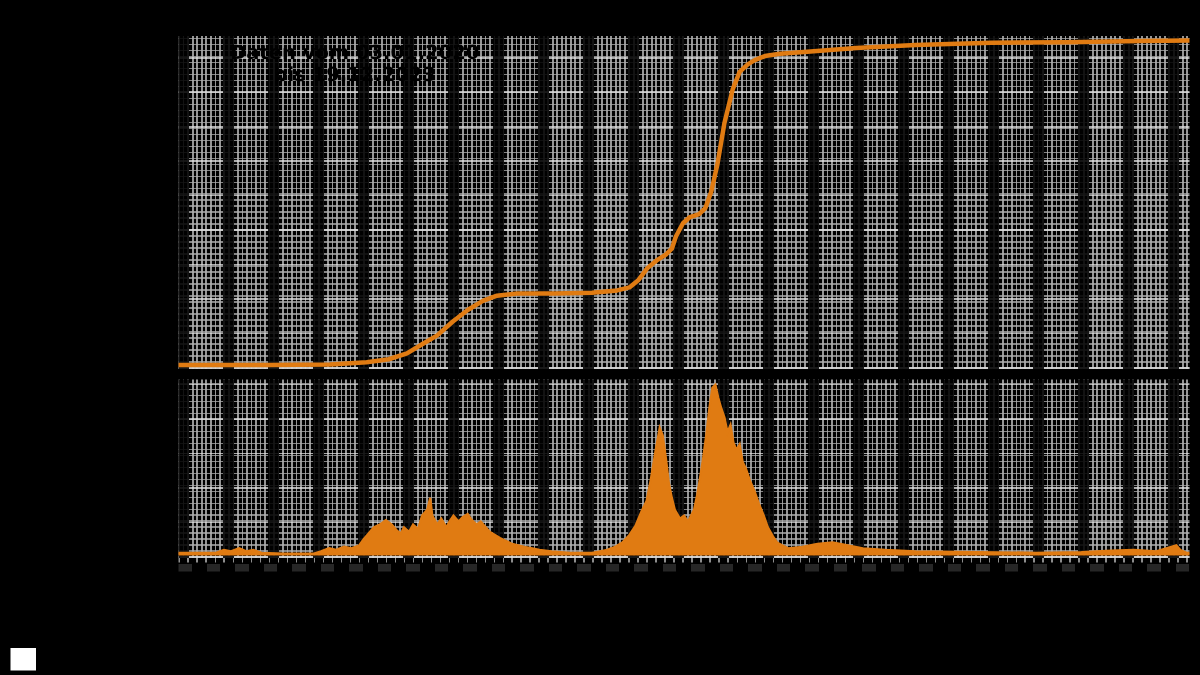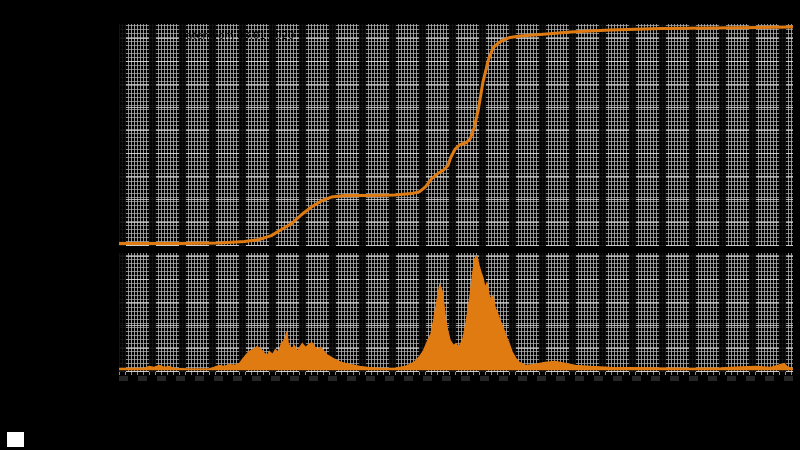--- a/index.html
+++ b/index.html
@@ -12,37 +12,38 @@
       repeating-linear-gradient(90deg, rgba(0,0,0,0.88) 0 7px, rgba(0,0,0,0) 7px 30px),
       repeating-linear-gradient(0deg,  rgba(225,225,225,0.75) 0 1px, transparent 1px 23px),
       repeating-linear-gradient(90deg, rgba(175,175,175,0.85) 0 1px, transparent 1px 3px),
       repeating-linear-gradient(0deg,  rgba(165,165,165,0.80) 0 1px, transparent 1px 4px);
   }
   .panel-top{top:24px;height:222px;}
   .panel-bottom{top:253px;height:119px;}
   .panel svg{position:absolute;left:0;top:0;}
 
   .title{position:absolute;left:20px;top:4px;width:195px;text-align:center;
-         color:#000;font-size:10px;font-weight:normal;line-height:15px;}
+         color:#000;font-size:13px;font-weight:bold;line-height:15px;}
 
   .tickrow{position:absolute;left:119px;top:372px;width:674px;height:3px;
     background-image:repeating-linear-gradient(90deg,#8d8d8d 0 1px,transparent 1px 6px);}
   .labelrow{position:absolute;left:119px;top:376px;width:674px;height:5px;
     background-image:repeating-linear-gradient(90deg,#262626 0 9px,transparent 9px 19px);}
 
   .legend-swatch{position:absolute;left:7px;top:432px;width:17px;height:15px;}
 </style>
 </head>
 <body>
 
 <div class="canvas">
 
   <div class="panel panel-top">
     <div class="title">
       <div>Daten vom 03.01.2020</div>
+      <div>bis 19.12.2023</div>
     </div>
     <svg id="svg-top" width="674" height="222" viewBox="0 0 674 222">
         <path d="M0.0,219.4 L60.7,219.4 L101.1,219.0 L125.4,217.5 L140.2,215.5 L152.3,211.6 L162.4,205.5 L172.5,199.6 L182.7,190.5 L192.8,182.7 L202.9,176.6 L212.3,173.1 L225.8,171.6 L250.7,171.6 L275.7,171.1 L292.5,169.6 L300.6,167.6 L306.7,162.6 L312.7,154.6 L318.8,149.6 L324.9,145.7 L328.9,141.8 L331.6,133.7 L336.3,124.8 L341.0,120.7 L347.1,118.7 L351.2,114.8 L355.2,103.7 L359.2,85.9 L364.0,57.8 L369.4,35.8 L374.1,23.9 L379.5,18.9 L384.2,16.1 L390.9,13.4 L401.0,11.9 L421.3,10.4 L451.6,8.0 L491.3,6.0 L541.9,4.5 L591.8,4.1 L641.6,3.4 L674.0,3.0" fill="none" stroke="#e07b12" stroke-width="3" stroke-linejoin="round" stroke-linecap="round"></path>
       </svg>
   </div>
 
   <div class="panel panel-bottom">
     <svg id="svg-bottom" width="674" height="119" viewBox="0 0 674 119">
         <path d="M0,116.5 L0.0,115.5 L24.9,115.5 L30.3,113.6 L35.0,114.5 L40.4,112.5 L45.2,114.5 L49.9,113.6 L55.3,115.5 L70.1,116.0 L90.3,116.0 L95.0,114.5 L100.4,112.5 L105.1,113.6 L110.5,111.5 L115.3,112.5 L120.6,110.5 L123.3,106.6 L126.7,102.6 L130.1,98.6 L134.1,96.7 L138.2,93.7 L142.2,96.7 L145.6,100.7 L148.3,102.6 L150.3,98.6 L153.7,101.6 L156.4,96.7 L159.7,99.7 L162.4,90.7 L165.8,86.8 L167.8,78.9 L169.2,90.7 L172.5,96.7 L175.2,92.7 L178.6,98.6 L180.6,94.7 L183.3,90.7 L186.7,94.7 L189.4,91.8 L192.8,89.7 L195.5,93.7 L198.8,96.7 L201.5,94.7 L204.9,98.6 L207.6,101.6 L211.0,103.6 L214.3,105.7 L218.4,107.6 L222.4,109.6 L226.5,110.5 L230.5,111.5 L235.9,112.5 L240.6,113.6 L248.7,114.5 L260.8,115.5 L275.7,115.5 L281.1,114.5 L285.8,113.6 L291.2,111.5 L295.9,108.6 L300.6,103.6 L304.6,97.6 L308.7,87.8 L312.1,80.8 L314.8,66.9 L318.1,47.1 L320.8,32.2 L322.8,37.2 L324.9,52.1 L326.9,68.9 L328.9,78.9 L330.9,86.8 L334.3,92.7 L337.0,90.7 L339.7,94.7 L341.7,90.7 L343.7,86.8 L345.8,76.8 L347.8,65.0 L349.8,52.1 L351.8,37.2 L353.9,19.3 L355.9,5.5 L357.9,3.5 L359.9,12.4 L361.9,19.3 L364.0,25.3 L366.0,35.3 L368.0,30.3 L370.0,42.1 L372.0,47.1 L374.1,43.2 L376.1,55.0 L378.1,59.0 L380.8,66.9 L384.2,74.9 L386.9,82.8 L390.2,90.7 L392.9,98.6 L396.3,104.6 L399.0,108.6 L402.4,110.5 L406.4,112.5 L415.9,111.5 L426.0,109.6 L436.1,108.6 L446.2,110.5 L456.3,112.5 L471.1,113.6 L491.3,114.5 L531.8,115.0 L571.6,115.5 L601.9,115.0 L622.1,114.0 L636.9,113.6 L651.8,114.5 L661.9,111.5 L665.2,110.5 L667.9,113.6 L672.0,115.5 L674.0,115.5 L674,116.5 Z" fill="#e07b12" stroke="#e07b12" stroke-width="1.5"></path>
       </svg>

